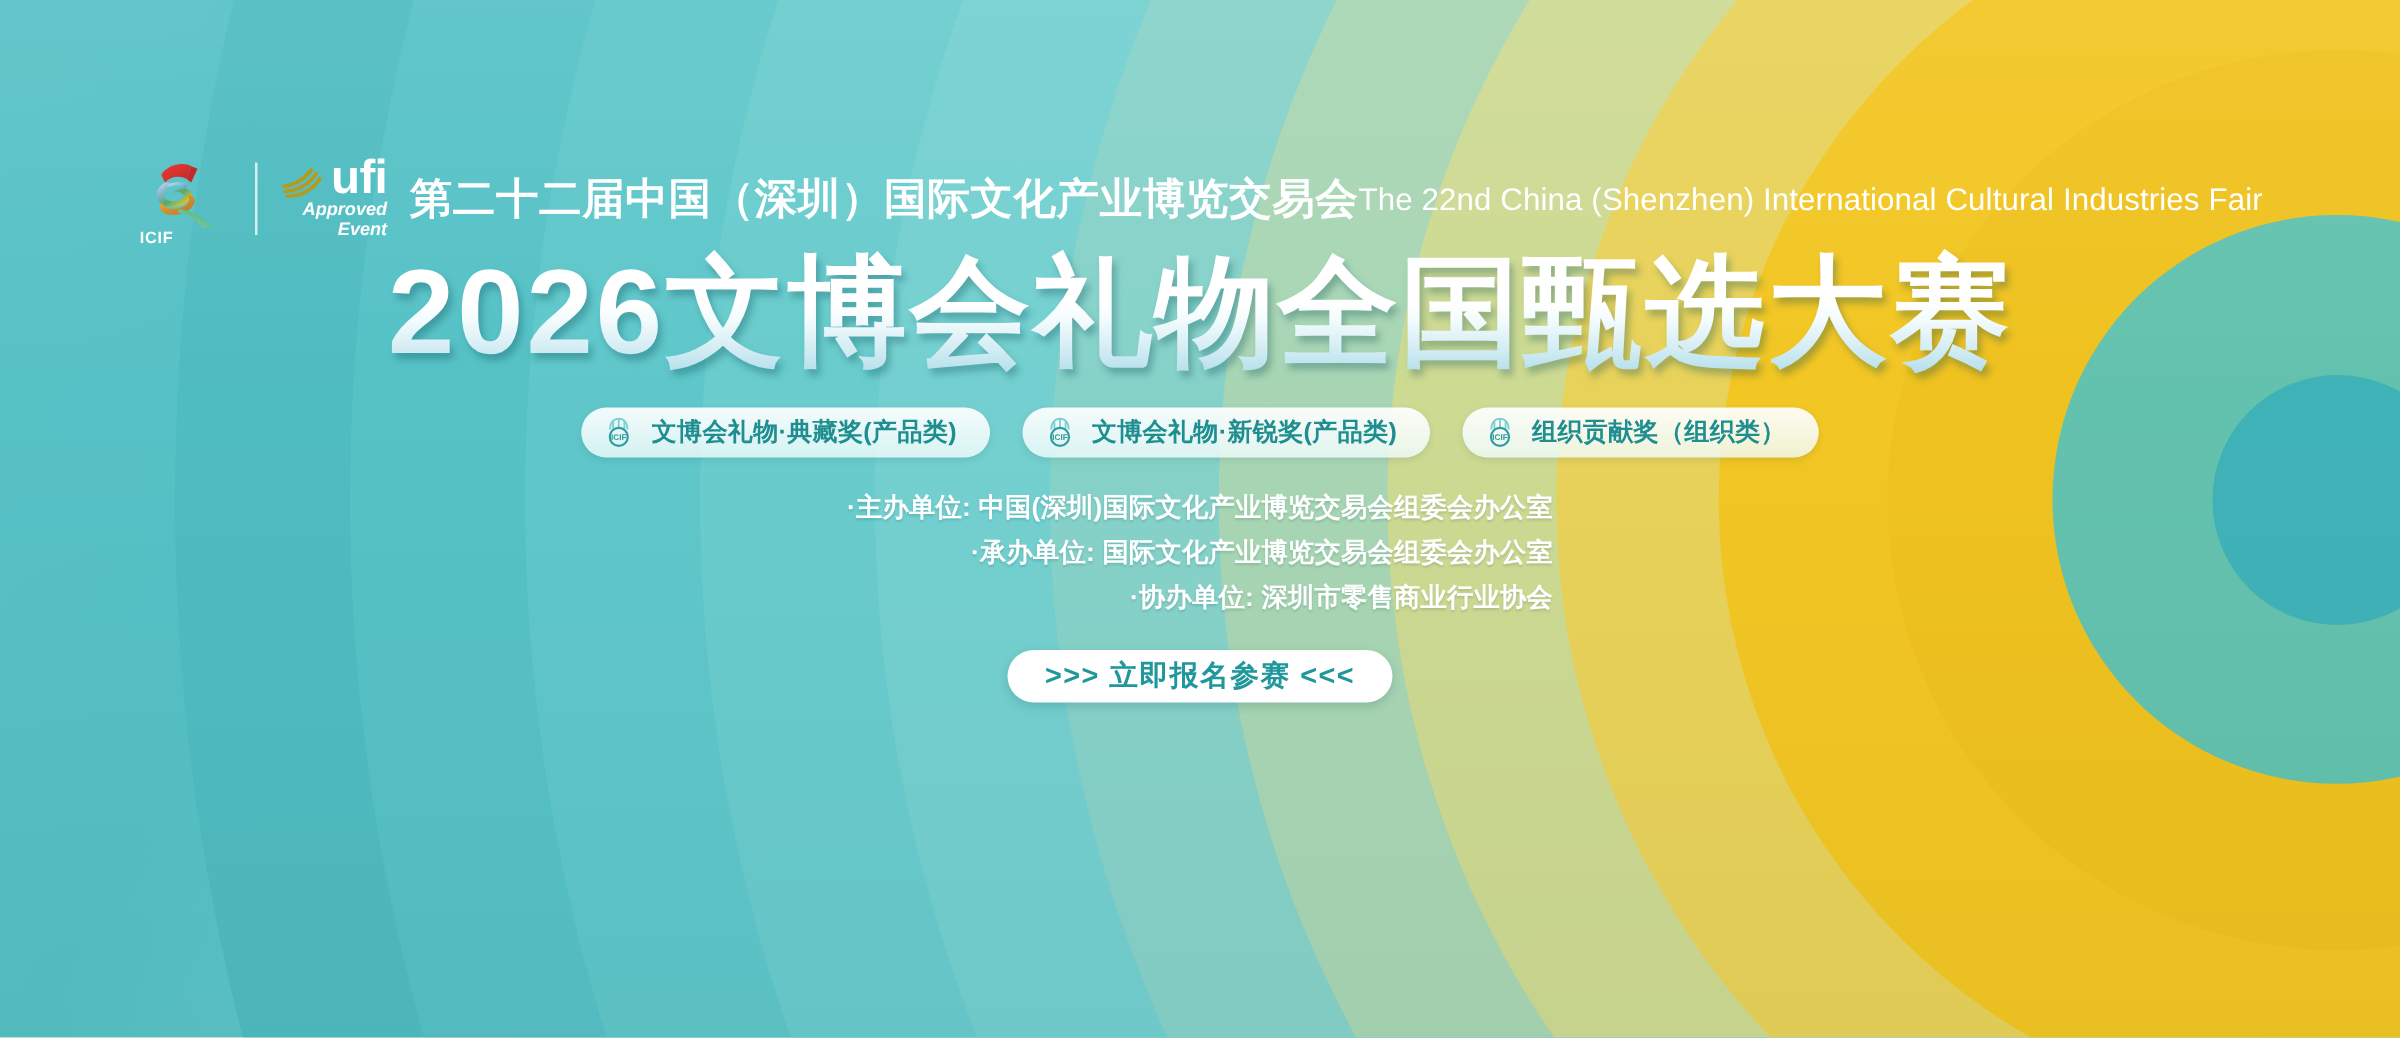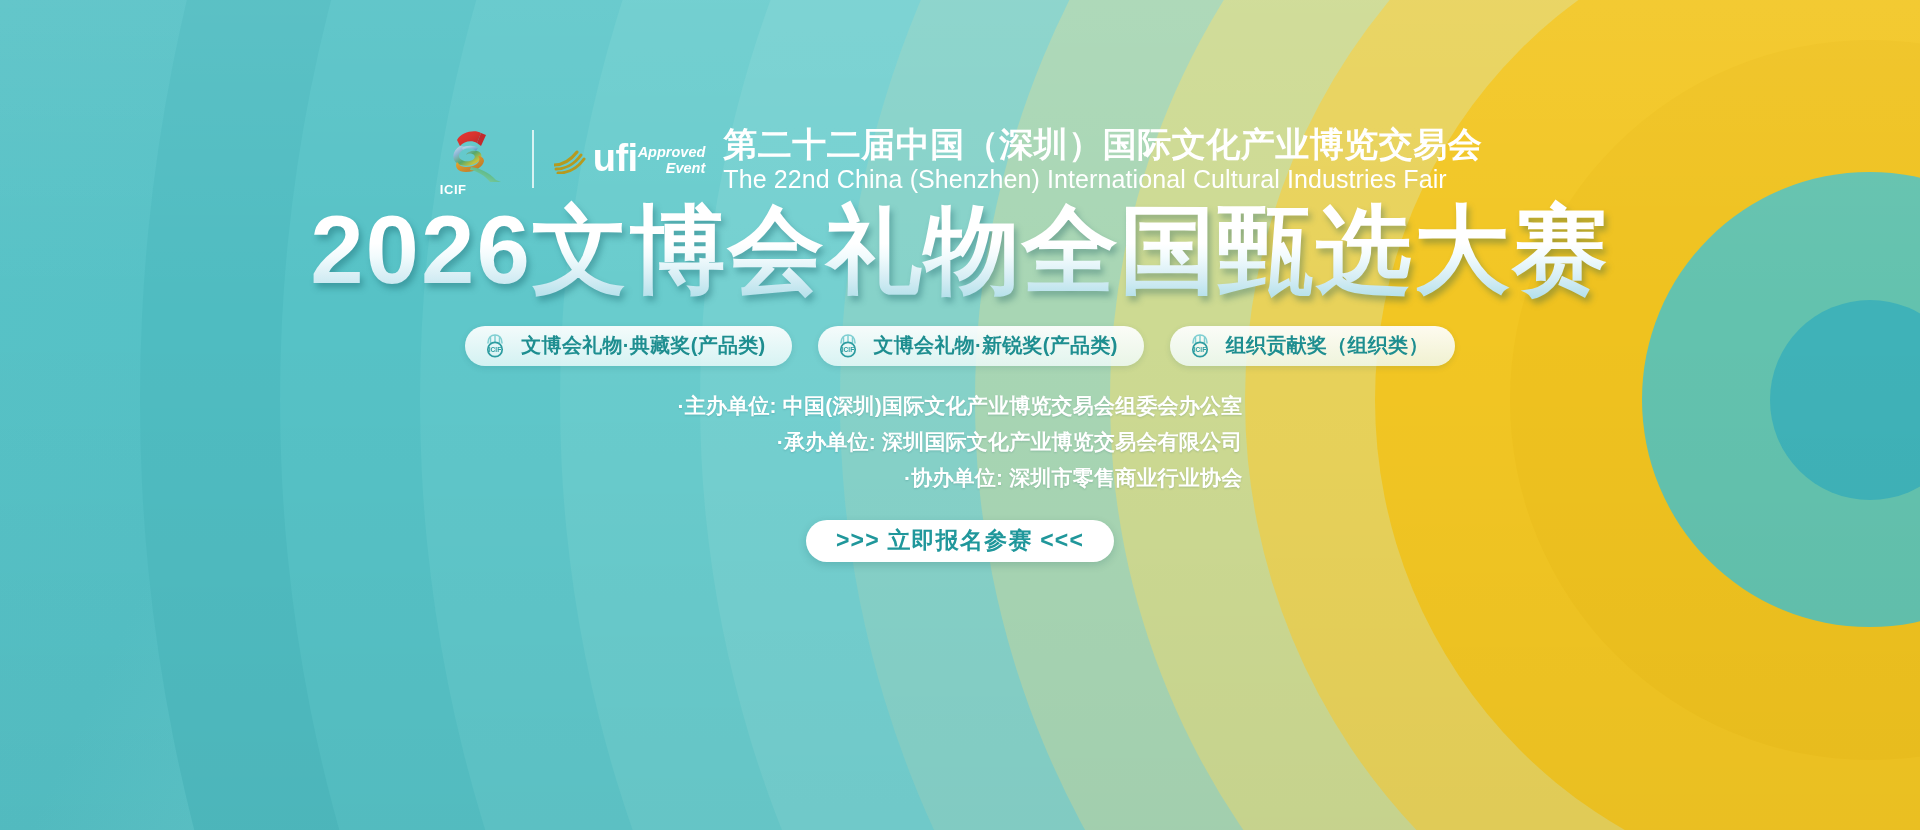--- a/index.html
+++ b/index.html
@@ -119,22 +119,22 @@
 
   .divider {
     width: 2px;
     height: 58px;
     background: rgba(255,255,255,0.75);
     margin: 0 20px 0 6px;
   }
 
   .ufi-logo {
     display: flex;
-    flex-direction: row;
-    align-items: flex-start;
+    flex-direction: column;
+    align-items: flex-end;
     margin-right: 18px;
     line-height: 1;
   }
   .ufi-top {
     display: flex;
     align-items: flex-end;
     gap: 3px;
   }
   .ufi-word {
     font-size: 38px;
@@ -148,21 +148,21 @@
     font-weight: 600;
     color: #ffffff;
     text-align: right;
     line-height: 1.12;
     margin-top: 2px;
     font-style: italic;
   }
 
   .fair-names {
     display: flex;
-    flex-direction: column;
+    flex-direction: row;
     justify-content: center;
     line-height: 1;
   }
   .fair-cn {
     font-size: 34px;
     font-weight: 700;
     color: #ffffff;
     letter-spacing: 0.5px;
     white-space: nowrap;
   }
@@ -407,20 +407,20 @@
             <circle cx="14" cy="17.5" r="7.2" fill="none" stroke="#2C9CA0" stroke-width="1.7"></circle>
             <text x="14" y="20.1" text-anchor="middle" font-family="Liberation Sans, sans-serif" font-size="6.6" font-weight="700" fill="#2C9CA0">ICIF</text>
           </svg>
         </span>
         <span class="pill-label">组织贡献奖（组织类）</span>
       </div>
     </div>
 
     <div class="orgs">
       <div class="org-line">·主办单位: 中国(深圳)国际文化产业博览交易会组委会办公室</div>
-      <div class="org-line">·承办单位: 深圳国际文化产业博览交易会有限公司</div>
+      <div class="org-line">·承办单位: 国际文化产业博览交易会组委会办公室</div>
       <div class="org-line">·协办单位: 深圳市零售商业行业协会</div>
     </div>
 
     <button class="cta" type="button">&gt;&gt;&gt; 立即报名参赛 &lt;&lt;&lt;</button>
 
   </div>
 </div>
 
 </body></html>

